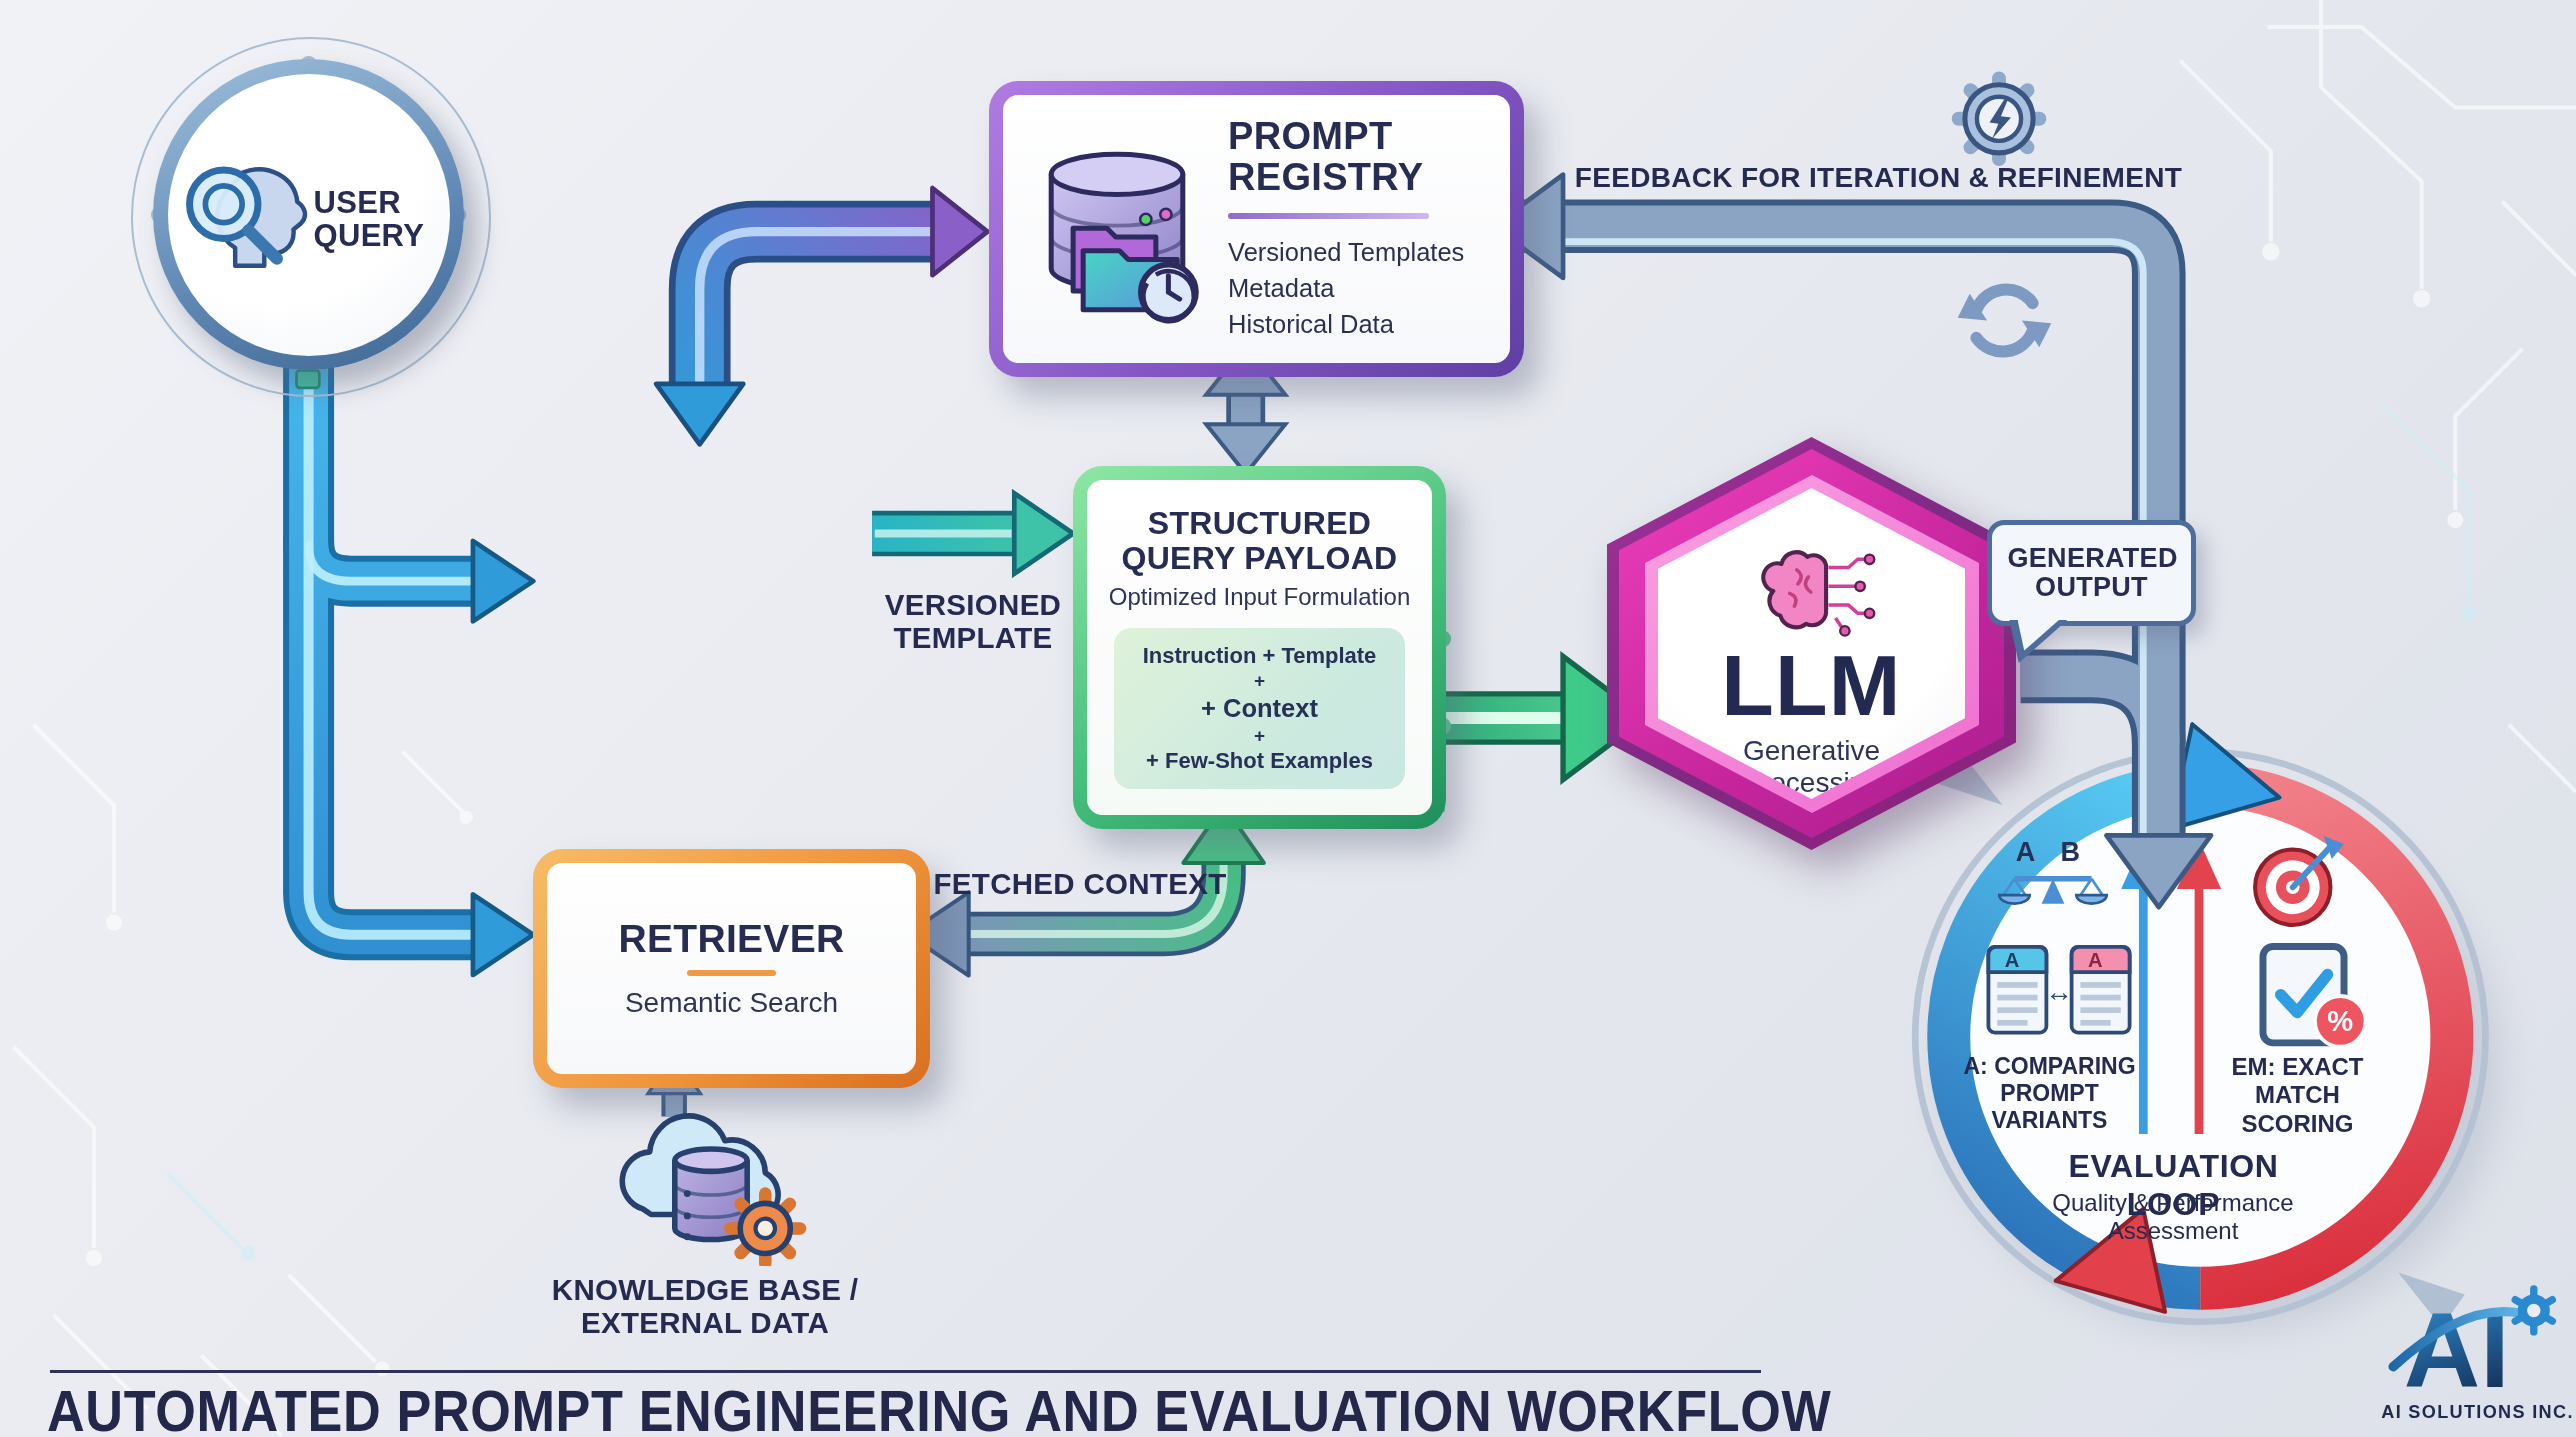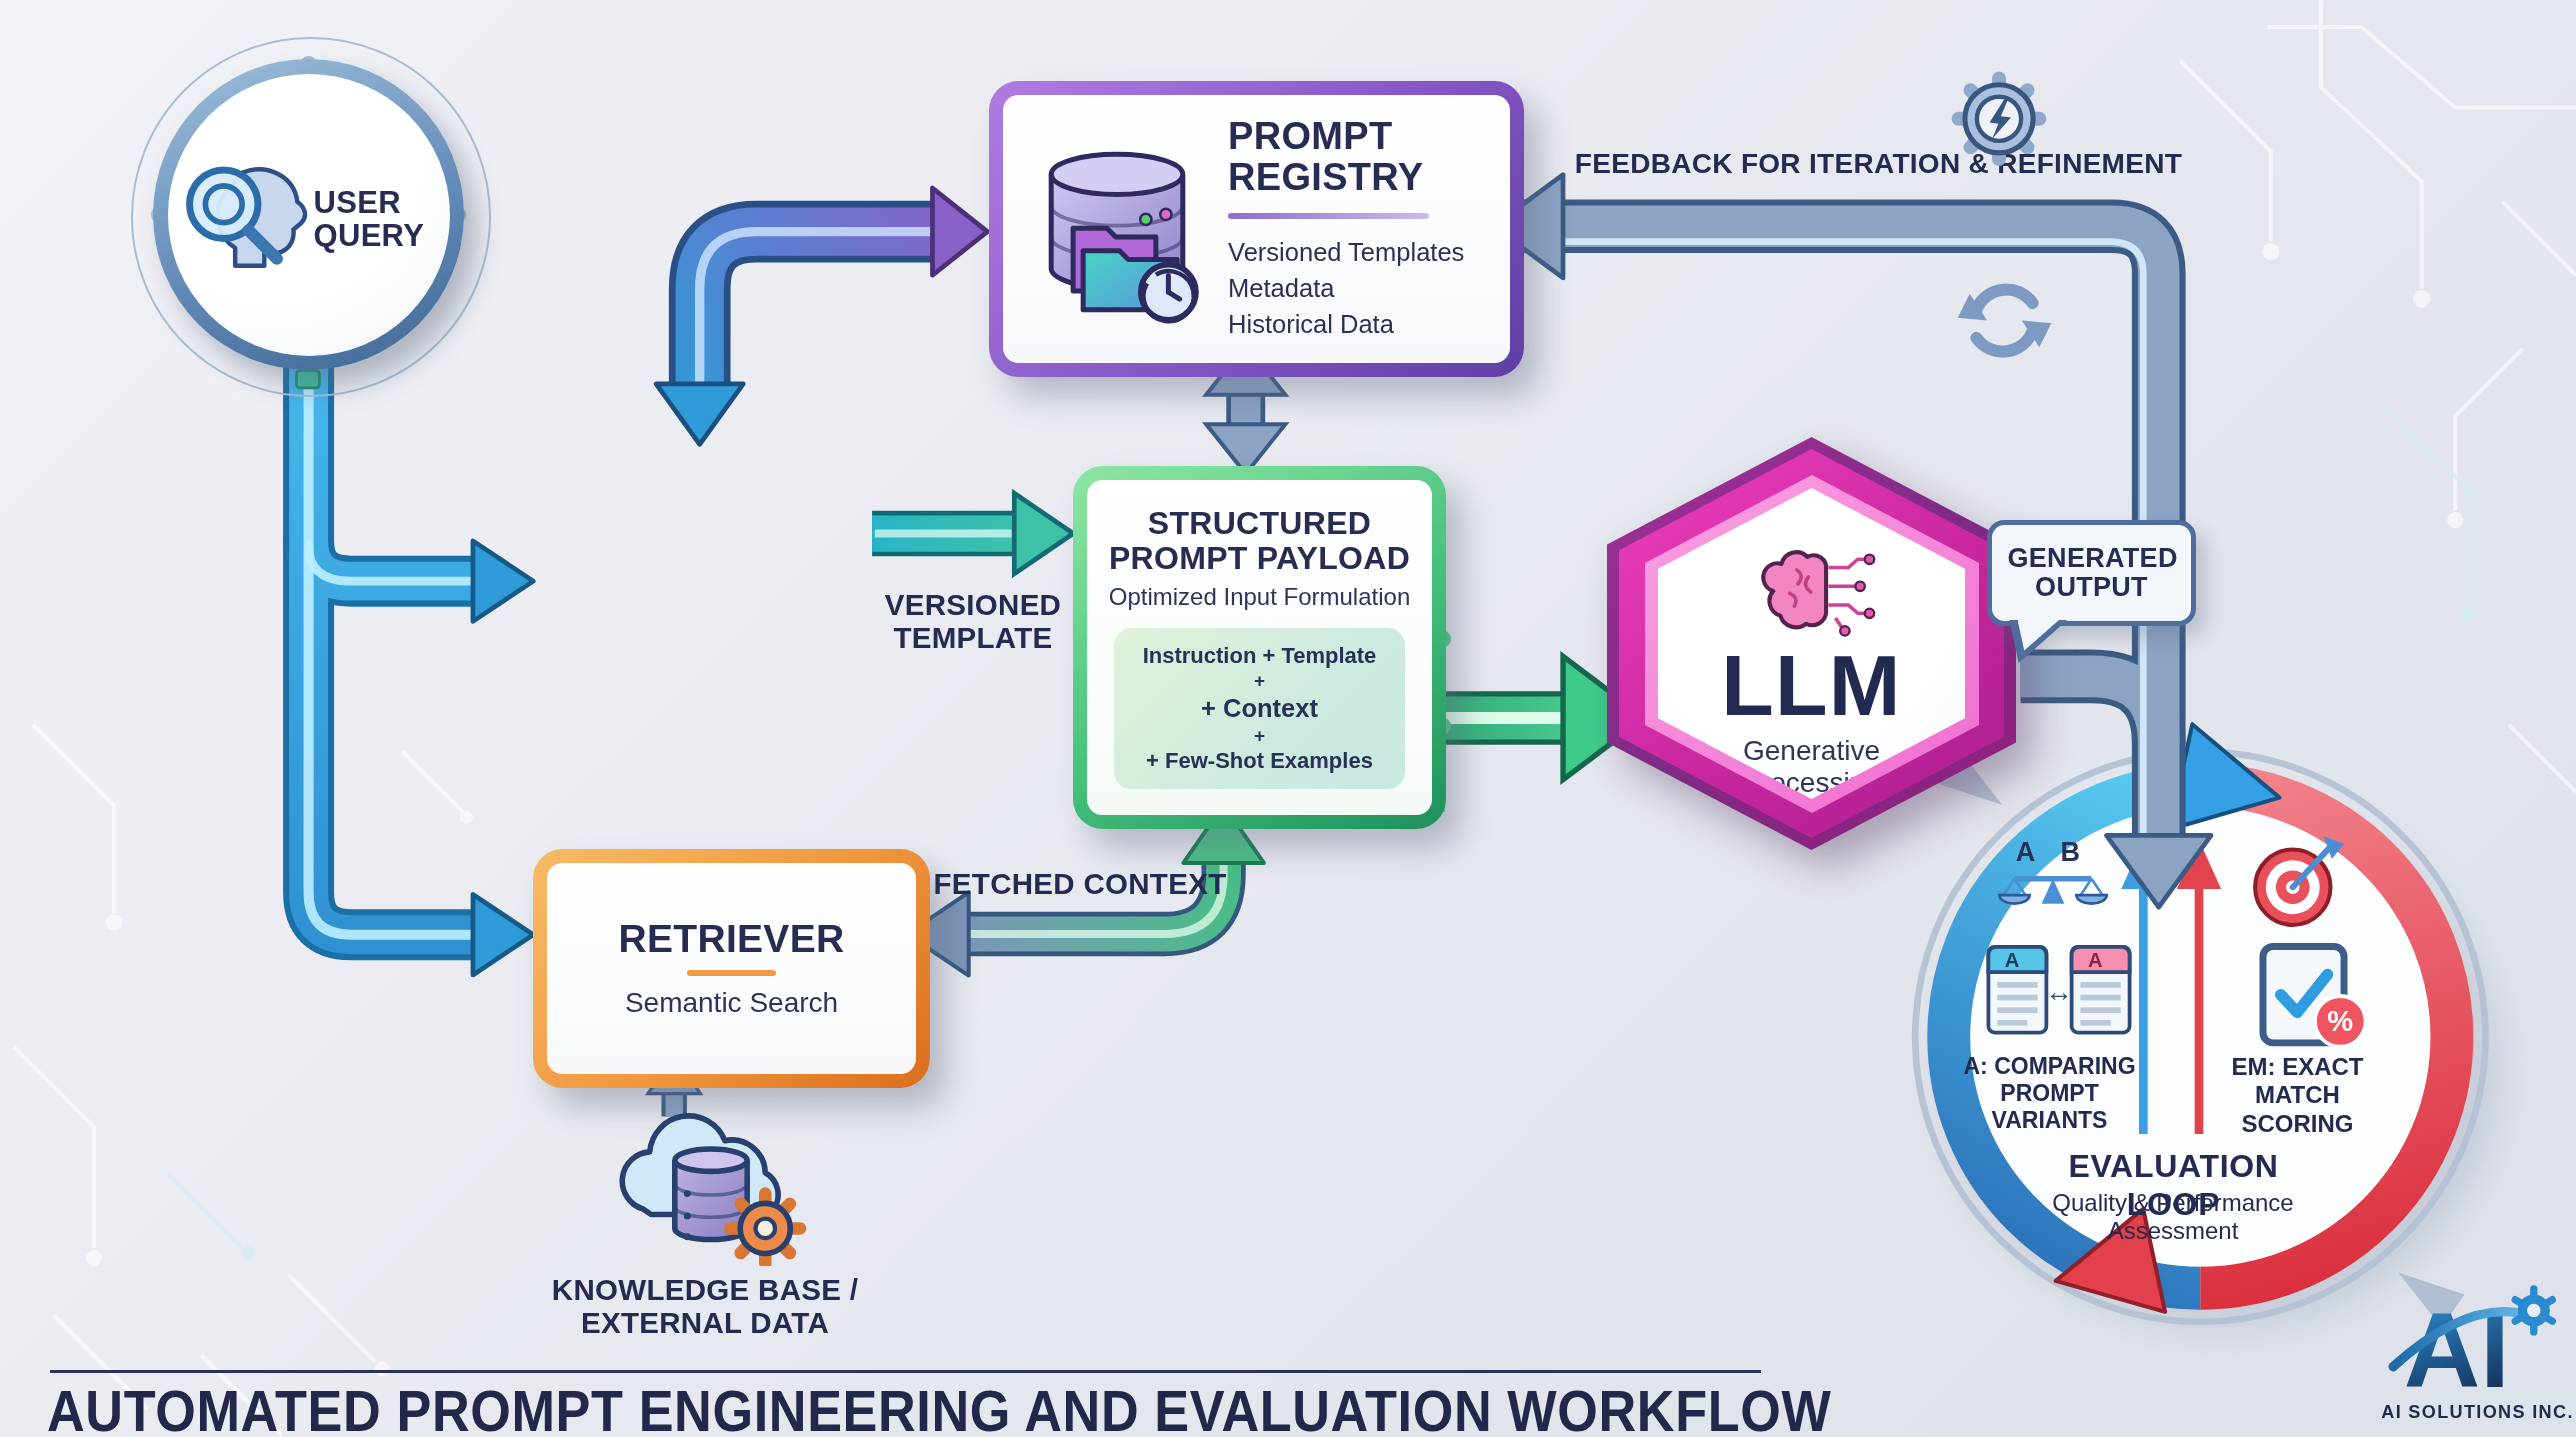--- a/index.html
+++ b/index.html
@@ -290,21 +290,21 @@
       <div class="t-title" style="font-size:38px;width:241px;">PROMPT REGISTRY</div>
       <div class="reg-divider"></div>
       <div class="reg-item">Versioned Templates</div>
       <div class="reg-item">Metadata</div>
       <div class="reg-item">Historical Data</div>
     </div>
   </div>
 
 
   <div class="node gbox box-payload payload">
-    <div class="t-title" style="font-size:32px;width:315px;">STRUCTURED PROMPT PAYLOAD</div>
+    <div class="t-title" style="font-size:32px;width:315px;">STRUCTURED QUERY PAYLOAD</div>
     <div class="t-sub" style="font-size:24px;margin-top:8px;font-weight:500;">Optimized Input Formulation</div>
     <div class="pay-panel">
       <div class="pay-line-b">Instruction + Template</div>
       <div class="pay-plus">+</div>
       <div class="pay-line-b" style="font-size:25.5px;">+ Context</div>
       <div class="pay-plus">+</div>
       <div class="pay-line-b">+ Few-Shot Examples</div>
     </div>
   </div>
 
@@ -372,21 +372,21 @@
       <div class="t-sub" style="font-size:28px;width:174px;text-align:center;margin-top:6.7px;">Generative Processing</div>
     </div>
   </div>
 
   <div class="abs bubble">
     <div class="t-title" style="font-size:27px;width:168px;">GENERATED OUTPUT</div>
     <div class="tail-outer"></div>
     <div class="tail-inner"></div>
   </div>
 
-  <div class="edge-label" style="left:1543px;top:148px;width:671px;font-size:28px;">FEEDBACK FOR ITERATION &amp; REFINEMENT</div>
+  <div class="edge-label" style="left:1543px;top:162px;width:671px;font-size:28px;">FEEDBACK FOR ITERATION &amp; REFINEMENT</div>
   <div class="node" style="left:1942px;top:67px;">
     <svg width="114" height="101" viewBox="0 0 170 160">
       <g stroke="#8fa9cc" stroke-width="22" stroke-linecap="round">
         <line x1="85" y1="18" x2="85" y2="38" transform="rotate(0 85 82)"></line>
         <line x1="85" y1="18" x2="85" y2="38" transform="rotate(45 85 82)"></line>
         <line x1="85" y1="18" x2="85" y2="38" transform="rotate(90 85 82)"></line>
         <line x1="85" y1="18" x2="85" y2="38" transform="rotate(135 85 82)"></line>
         <line x1="85" y1="18" x2="85" y2="38" transform="rotate(180 85 82)"></line>
         <line x1="85" y1="18" x2="85" y2="38" transform="rotate(225 85 82)"></line>
         <line x1="85" y1="18" x2="85" y2="38" transform="rotate(270 85 82)"></line>

